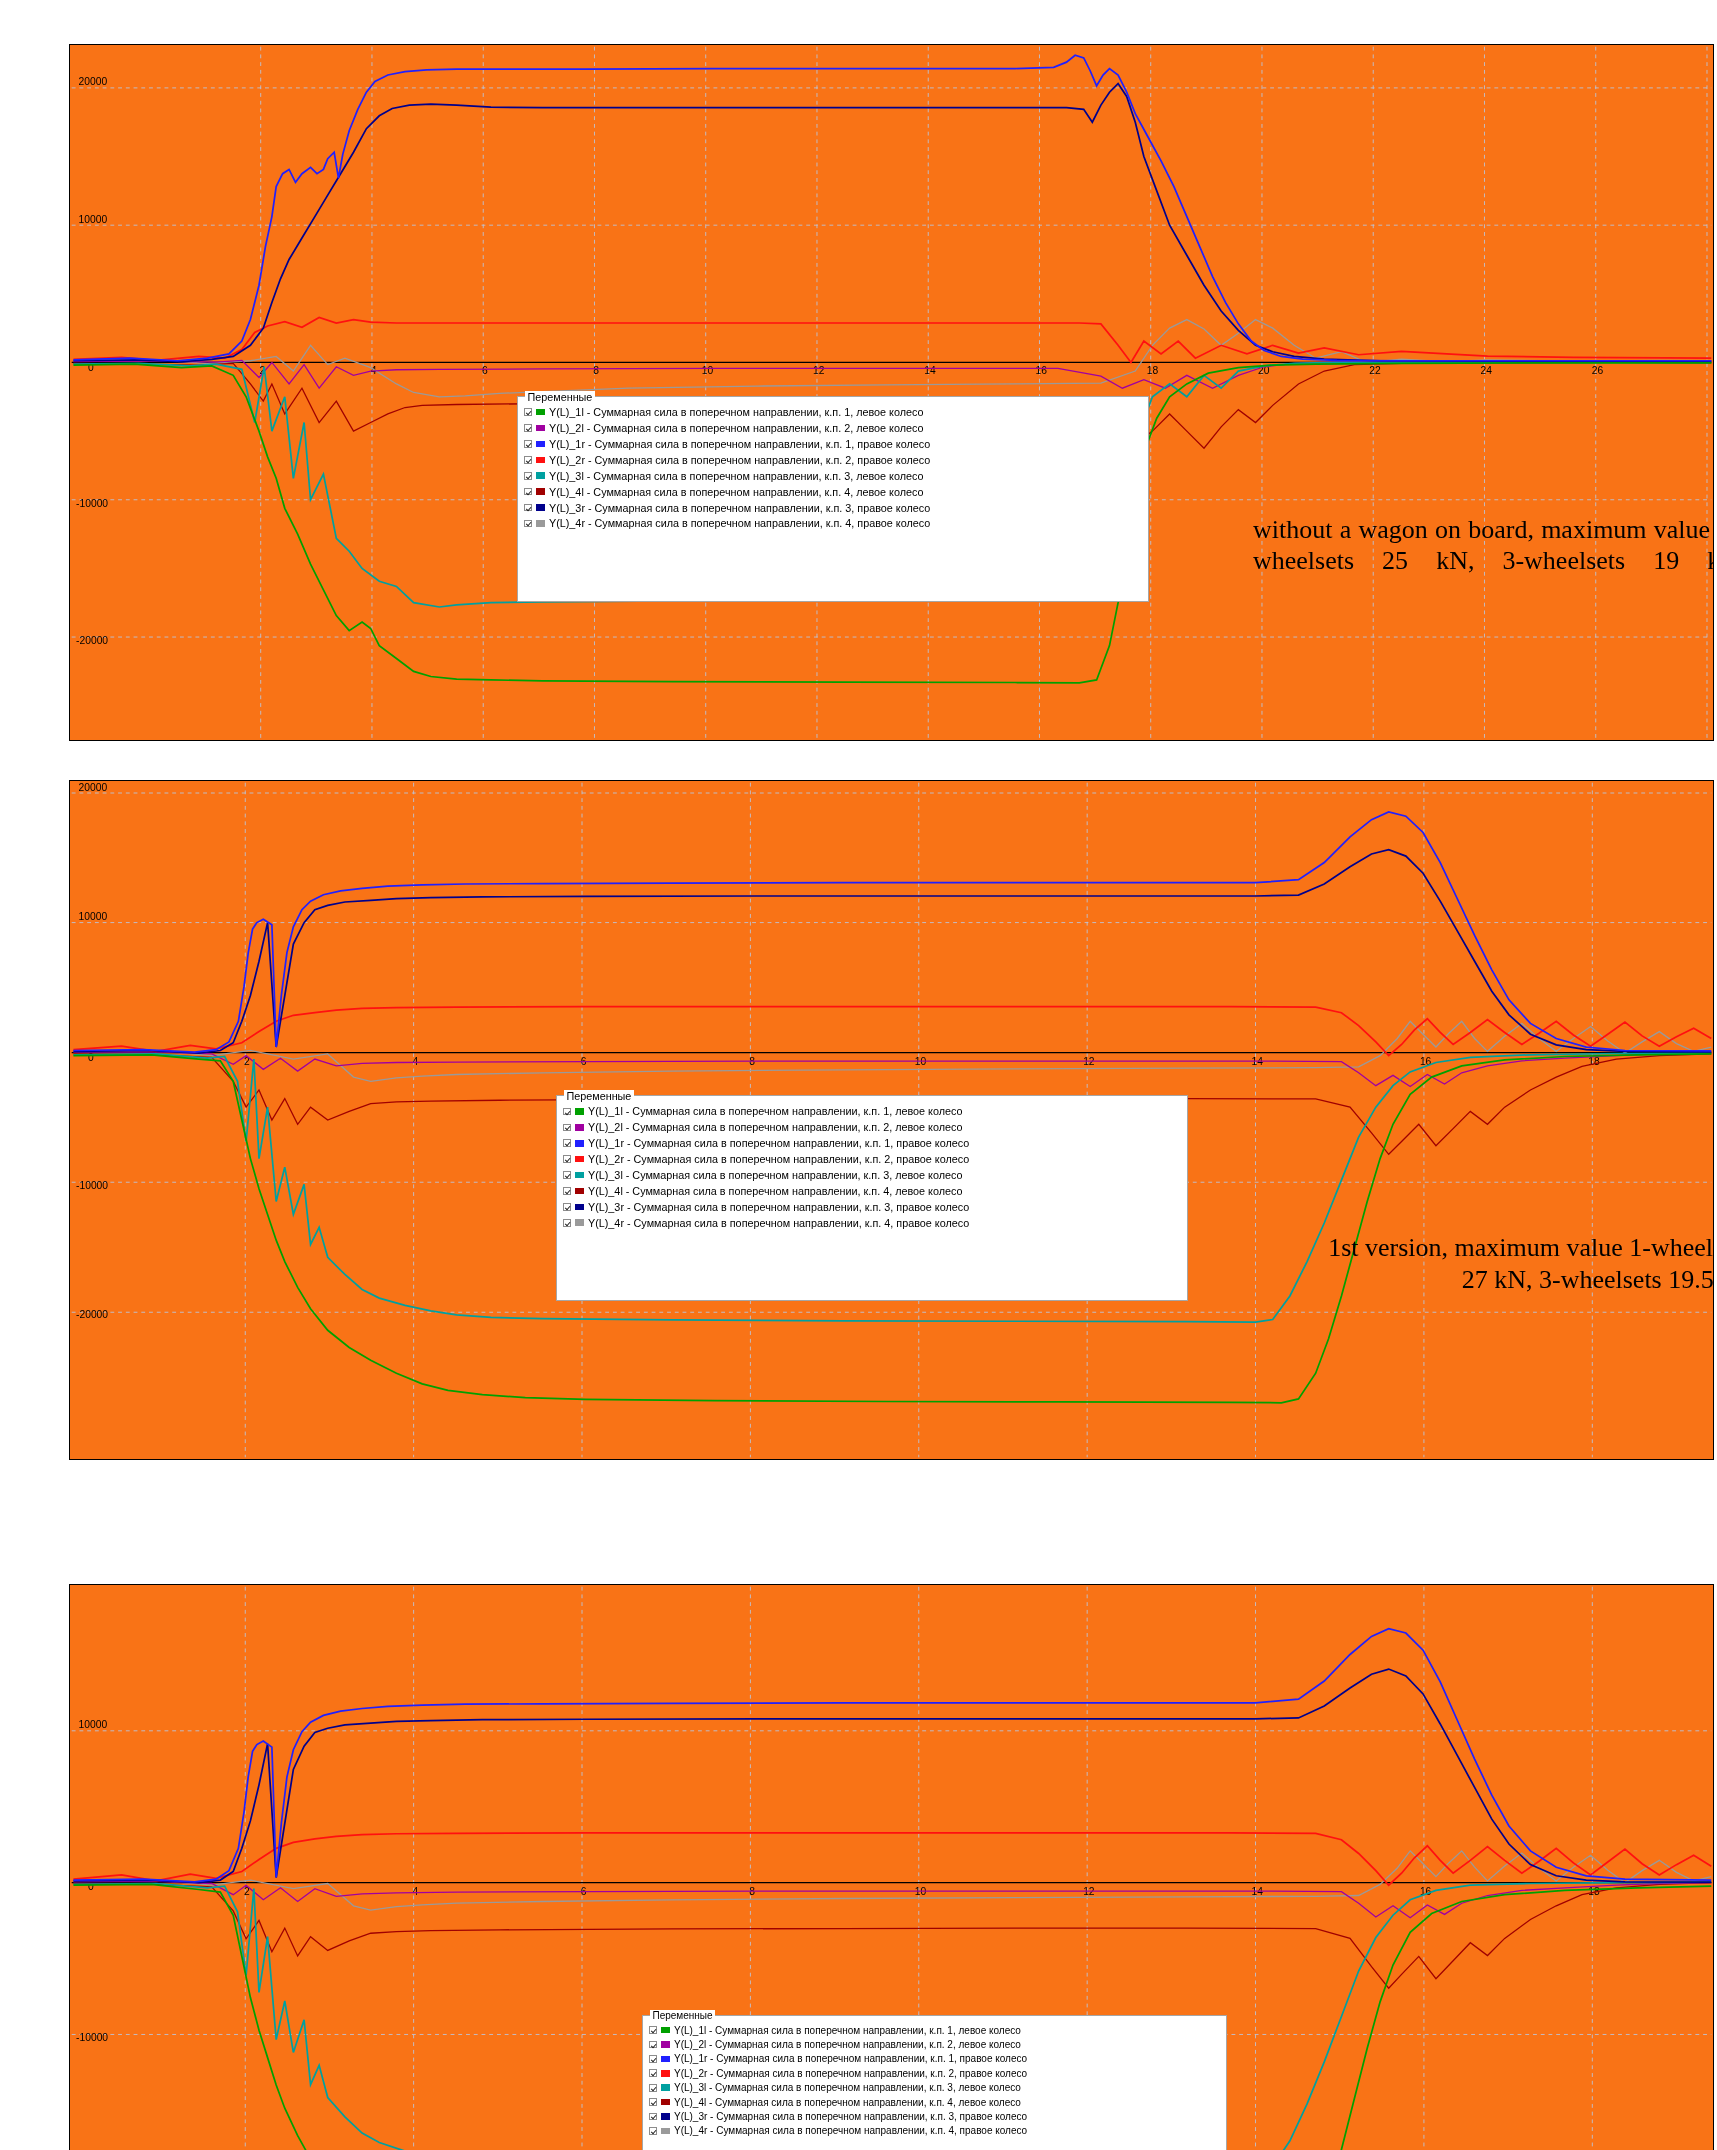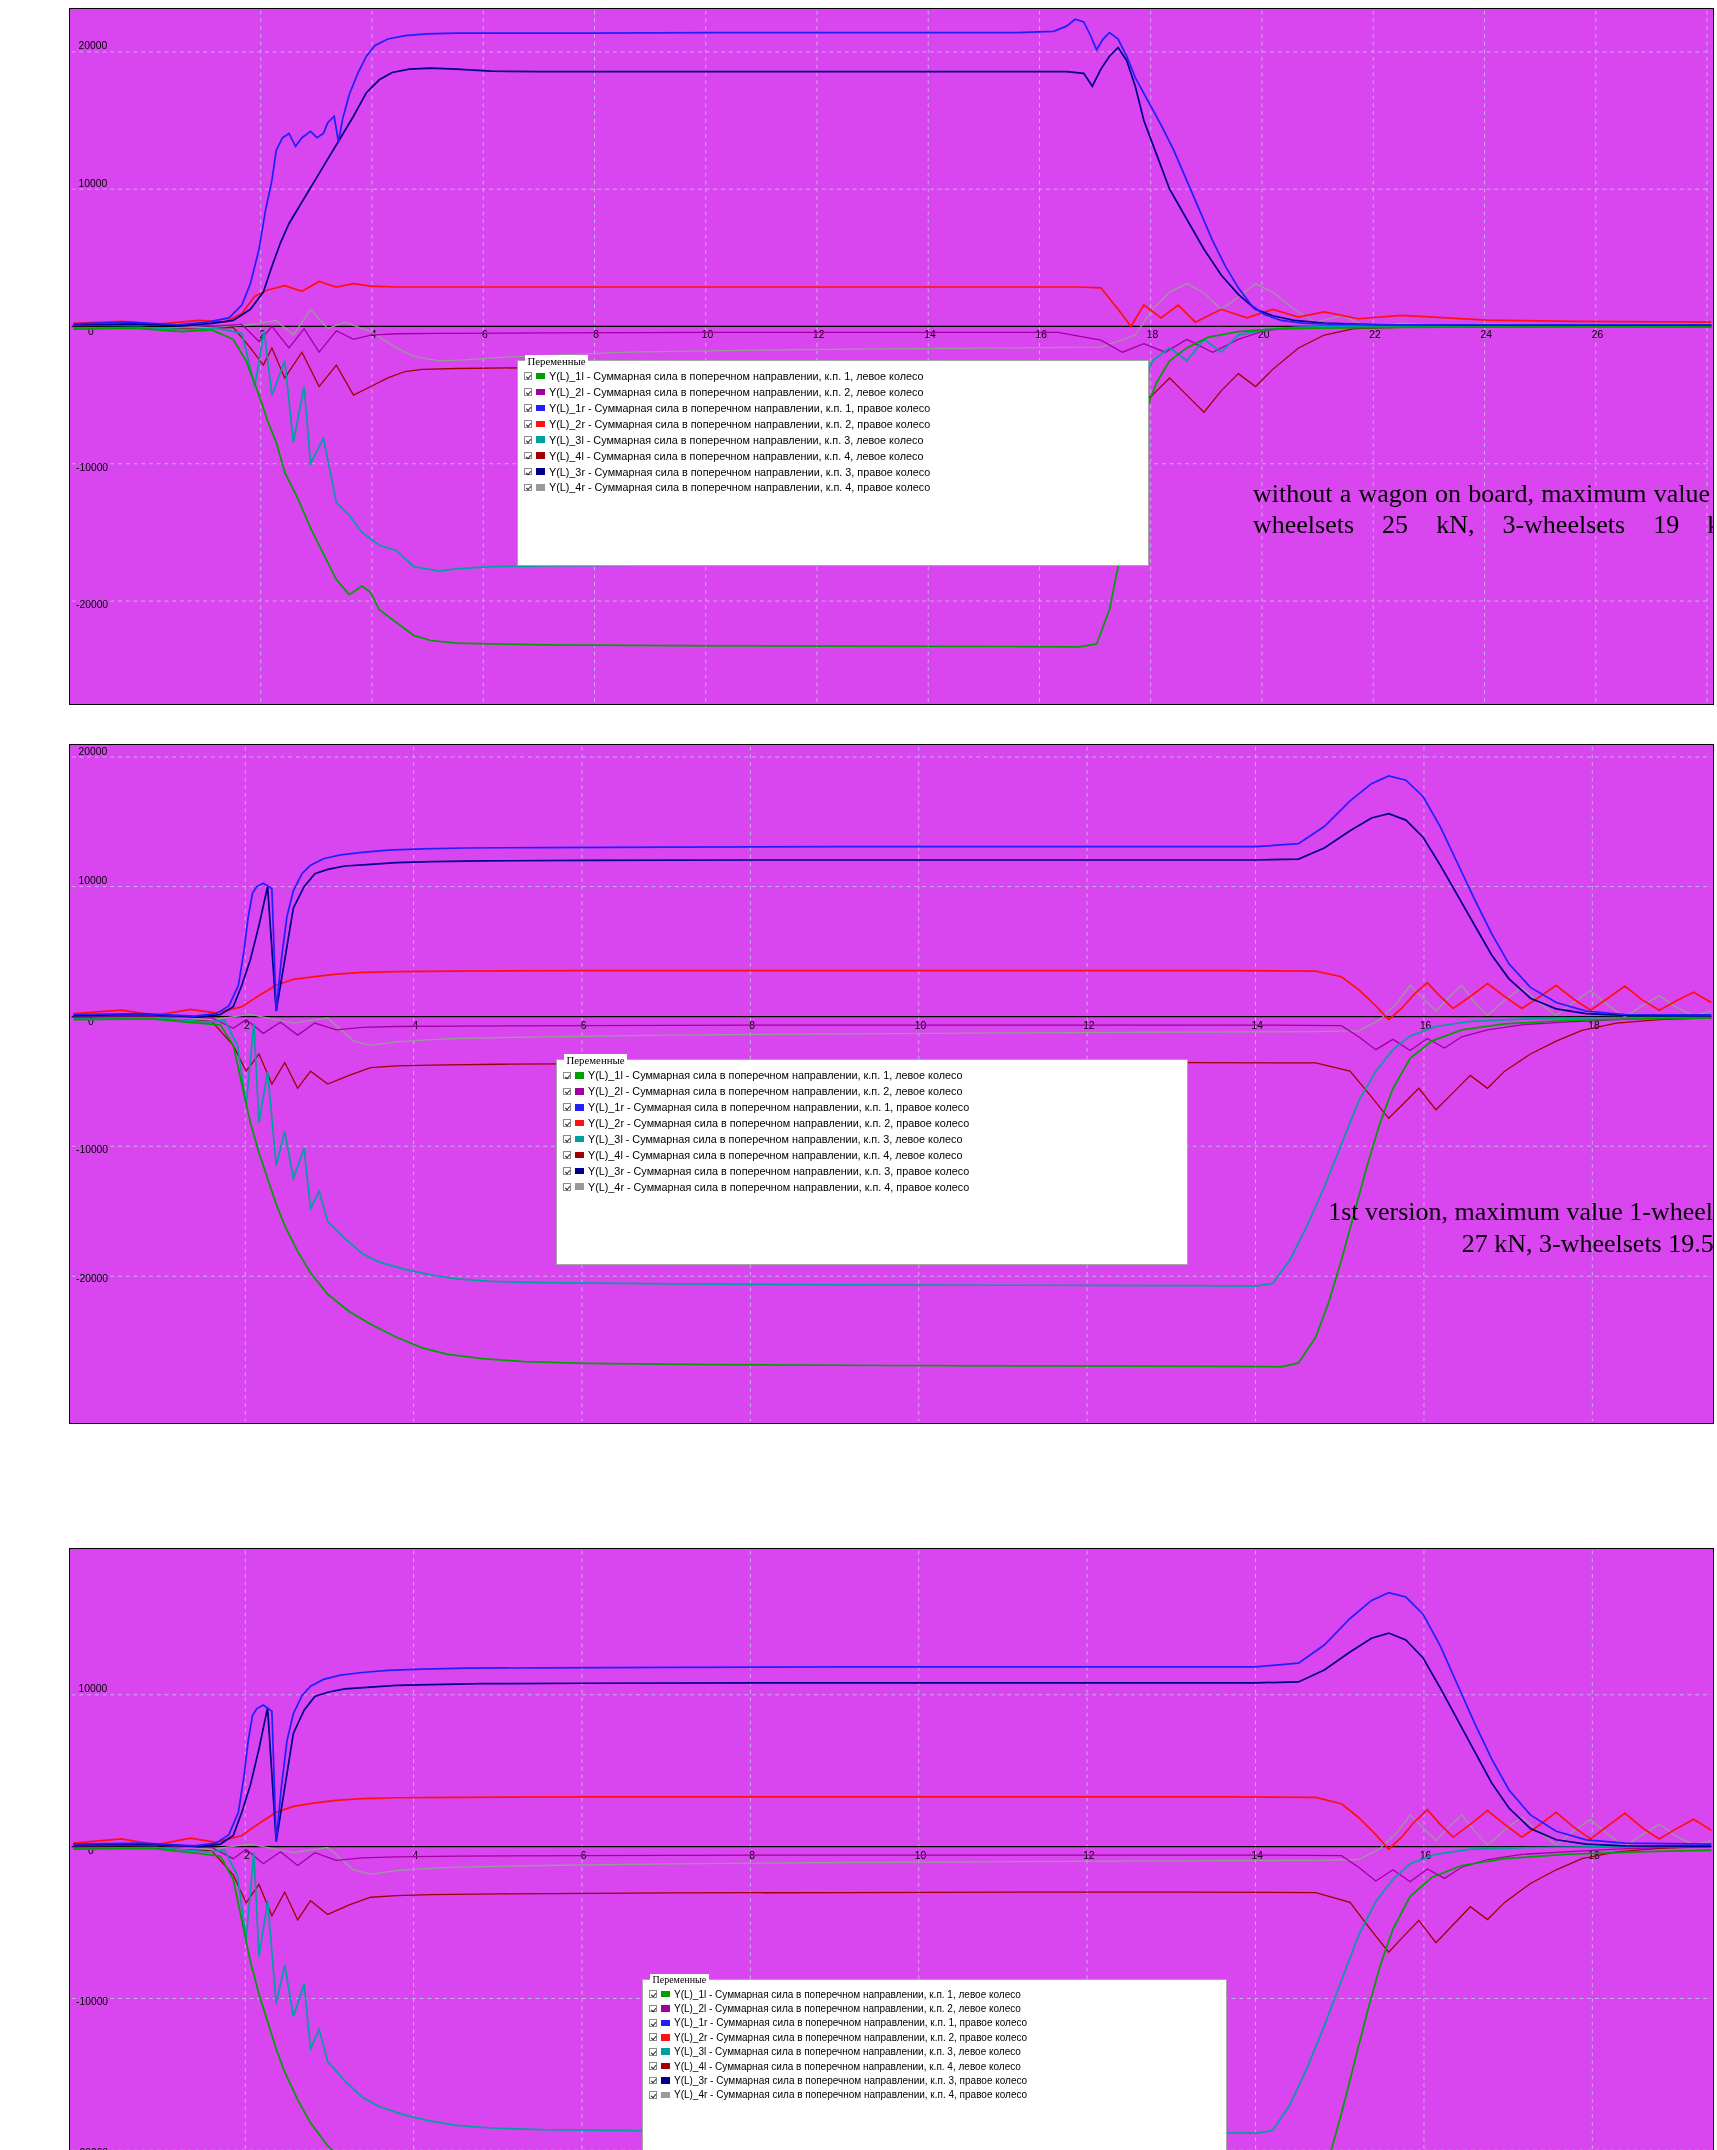--- a/index.html
+++ b/index.html
@@ -18,23 +18,24 @@
     position: absolute;
     left: 0; top: 0;
     width: 1718px;
     height: 2361px;
   }
 
   
   .panel {
     position: absolute;
     border: 1.3px solid #000000;
-    background: #d946ef;
+    background: #f97316;
     box-sizing: border-box;
     overflow: hidden;
+    margin-top: 36px;
   }
   .plot {
     position: absolute;
     left: 0; top: 0;
     width: 100%;
     height: 100%;
   }
   .plot svg {
     display: block;
     width: 100%;
@@ -50,21 +51,20 @@
     padding: 4.3px 6px 5.2px 6px;
   }
   .legend-title {
     position: absolute;
     top: -5.6px;
     left: 6.9px;
     background: #ffffff;
     padding: 0 2.6px;
     color: #000000;
     white-space: nowrap;
-    font-family: Liberation Serif, serif;
   }
   .legend-row {
     display: flex;
     align-items: center;
     white-space: nowrap;
   }
   .legend-check {
     width: 7.7px;
     height: 7.7px;
     border: 0.4px solid #8c8c8c;

